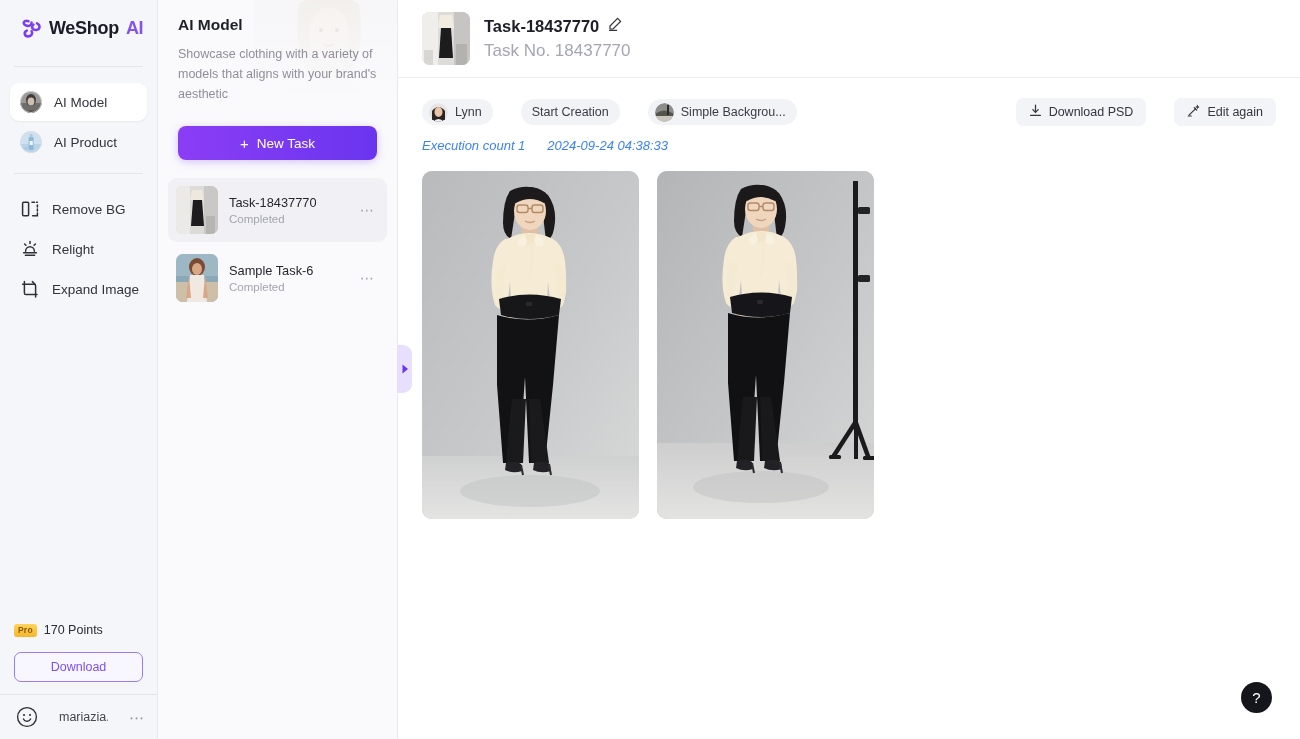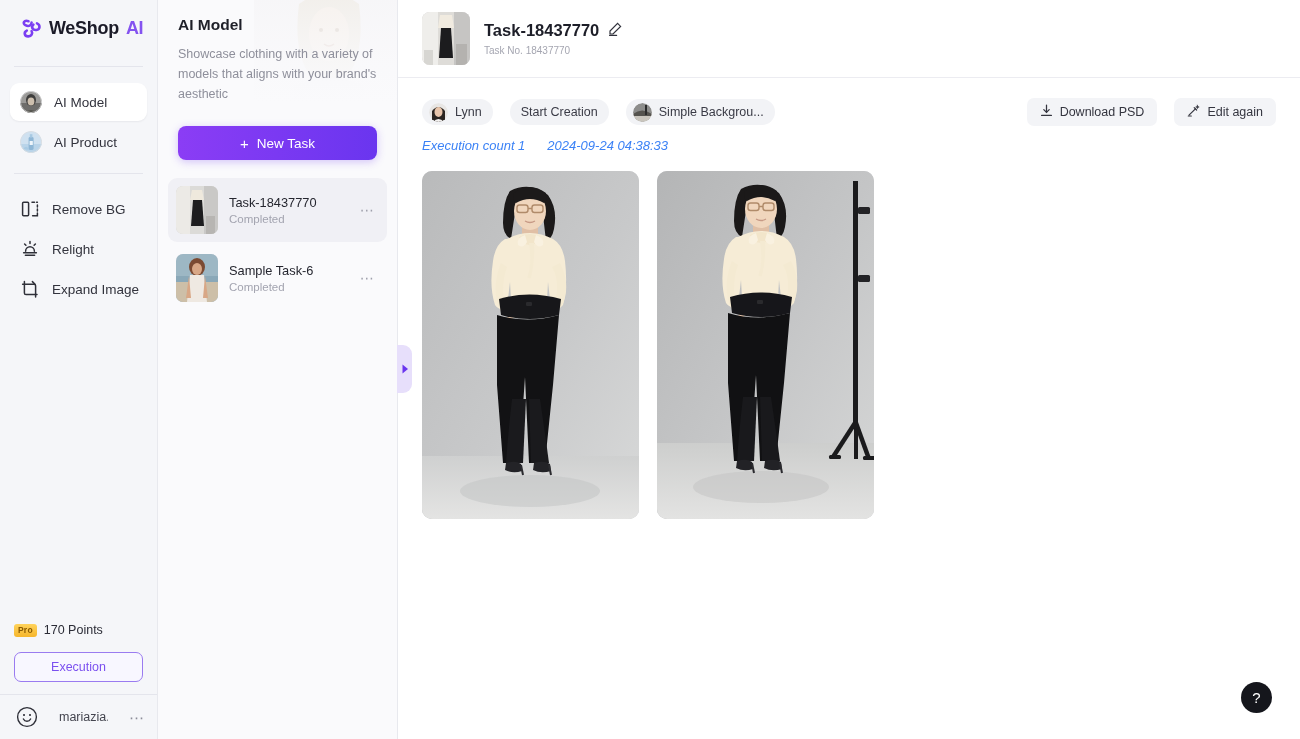--- a/index.html
+++ b/index.html
@@ -134,25 +134,25 @@
   .main-header {
     height: 78px; border-bottom: 1px solid #ececf1;
     display: flex; align-items: center; padding: 0 24px; gap: 14px;
   }
   .header-thumb { width: 48px; height: 53px; border-radius: 8px; overflow: hidden; flex: 0 0 48px; background:#dedee3; }
   .header-thumb svg { display:block; width:100%; height:100%; }
   .header-titles { display: flex; flex-direction: column; gap: 5px; }
   .header-title-row { display: flex; align-items: center; gap: 9px; }
   .header-title { font-size: 16.5px; font-weight: 600; color: #1d1e28; }
   .edit-ico { cursor: pointer; display:block; }
-  .header-sub { font-size: 10px; color: #a5a6b1; }
+  .header-sub { font-size: 17px; color: #a5a6b1; }
 
   .main-body { flex: 1 1 auto; padding: 20px 24px 0 24px; overflow: hidden; position: relative; }
 
-  .meta-row { display: flex; align-items: center; gap: 17px; }
+  .meta-row { display: flex; align-items: center; gap: 28px; }
   .chip {
     display: inline-flex; align-items: center; gap: 7px;
     height: 26px; padding: 0 11px; border-radius: 13px;
     background: #f2f3f6; font-size: 12.5px; color: #3a3b46; cursor: pointer;
     max-width: 150px;
   }
   .chip-txt { white-space: nowrap; overflow: hidden; text-overflow: ellipsis; }
   .chip-av { width: 19px; height: 19px; border-radius: 50%; overflow: hidden; flex: 0 0 19px; margin-left:-4px;}
   .chip-av svg { display:block; width:100%; height:100%; }
   .meta-spacer { flex: 1 1 auto; }
@@ -282,21 +282,21 @@
       </div>
     </div>
 
     <div class="spacer"></div>
 
     <div class="points-block">
       <div class="points-row">
         <span class="pro-badge">Pro</span>
         <span class="points-text">170 Points</span>
       </div>
-      <div class="purchase-btn">Execution</div>
+      <div class="purchase-btn">Download</div>
     </div>
 
     <div class="user-divider"></div>
     <div class="user-row">
       <span class="av">
         <svg viewBox="0 0 22 22">
           <circle cx="11" cy="11" r="9.4" fill="none" stroke="#2f3039" stroke-width="1.4"></circle>
           <circle cx="8" cy="9" r="1.1" fill="#2f3039"></circle>
           <circle cx="14" cy="9" r="1.1" fill="#2f3039"></circle>
           <path d="M7.4 13 a4 4 0 0 0 7.2 0" fill="none" stroke="#2f3039" stroke-width="1.4" stroke-linecap="round"></path>

